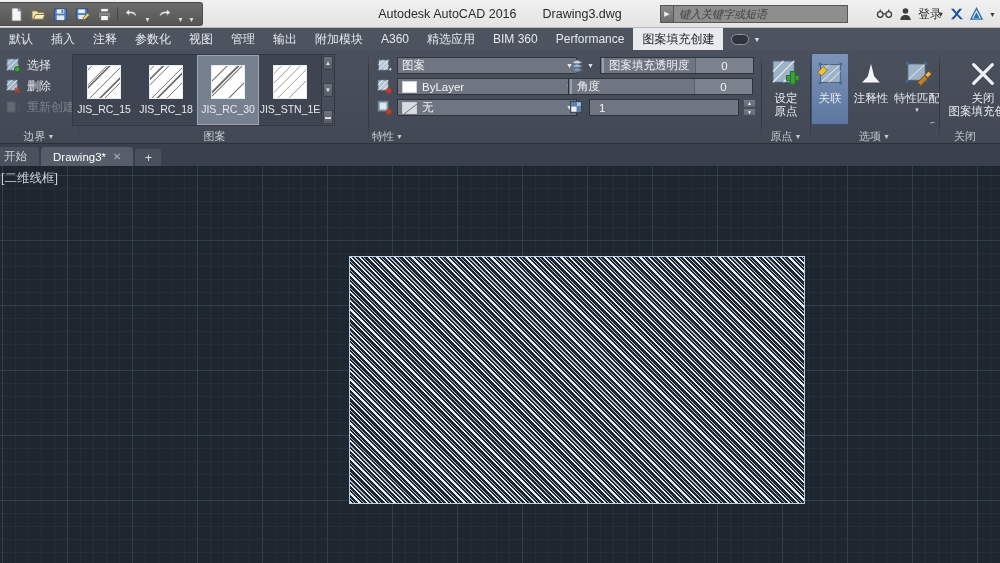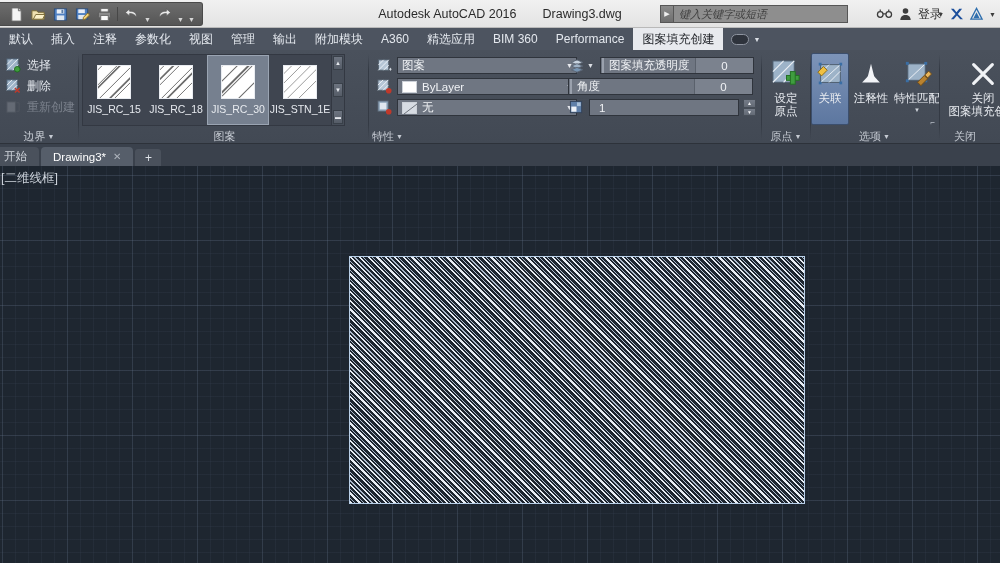--- a/index.html
+++ b/index.html
@@ -392,21 +392,21 @@
         <span>重新创建</span>
       </div>
     </div>
     <div class="plabel">
       <span>边界</span>
       <span class="car">▼</span>
     </div>
   </div>
   <div class="pdivider" style="left:78px"></div>
 
-  <div class="panel" style="left:82px;width:285px">
+  <div class="panel" style="left:72px;width:285px">
     <div class="body">
       <div class="gallery">
         <div class="swatch">
           <span class="sq">
             <svg width="100%" height="100%" viewBox="0 0 34 34" preserveAspectRatio="none">
               <rect width="34" height="34" fill="#ffffff"></rect>
               <g stroke="#6b6b6b" stroke-width="1">
                 <path d="M-6 10L10 -6M-2 22L22 -2M2 34L34 2M14 38L38 14"></path>
               </g>
               <g stroke="#6b6b6b" stroke-width="1.8">

